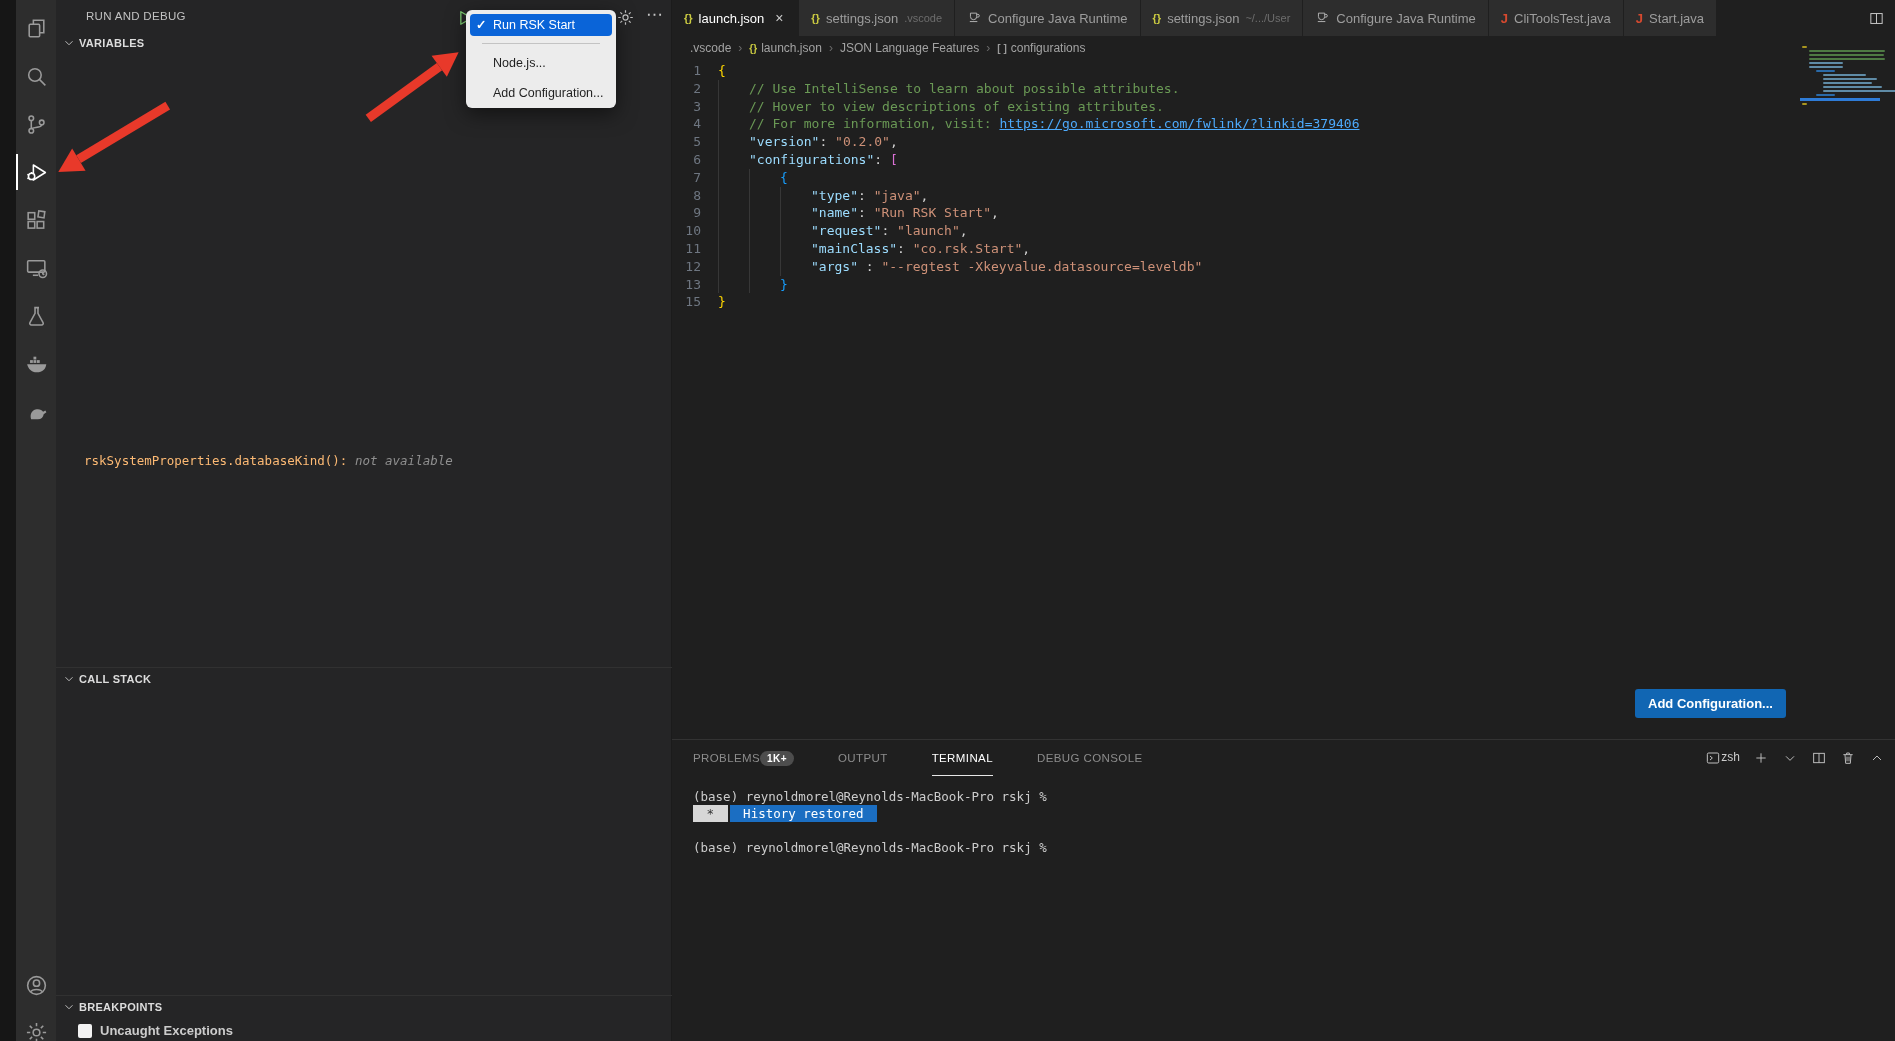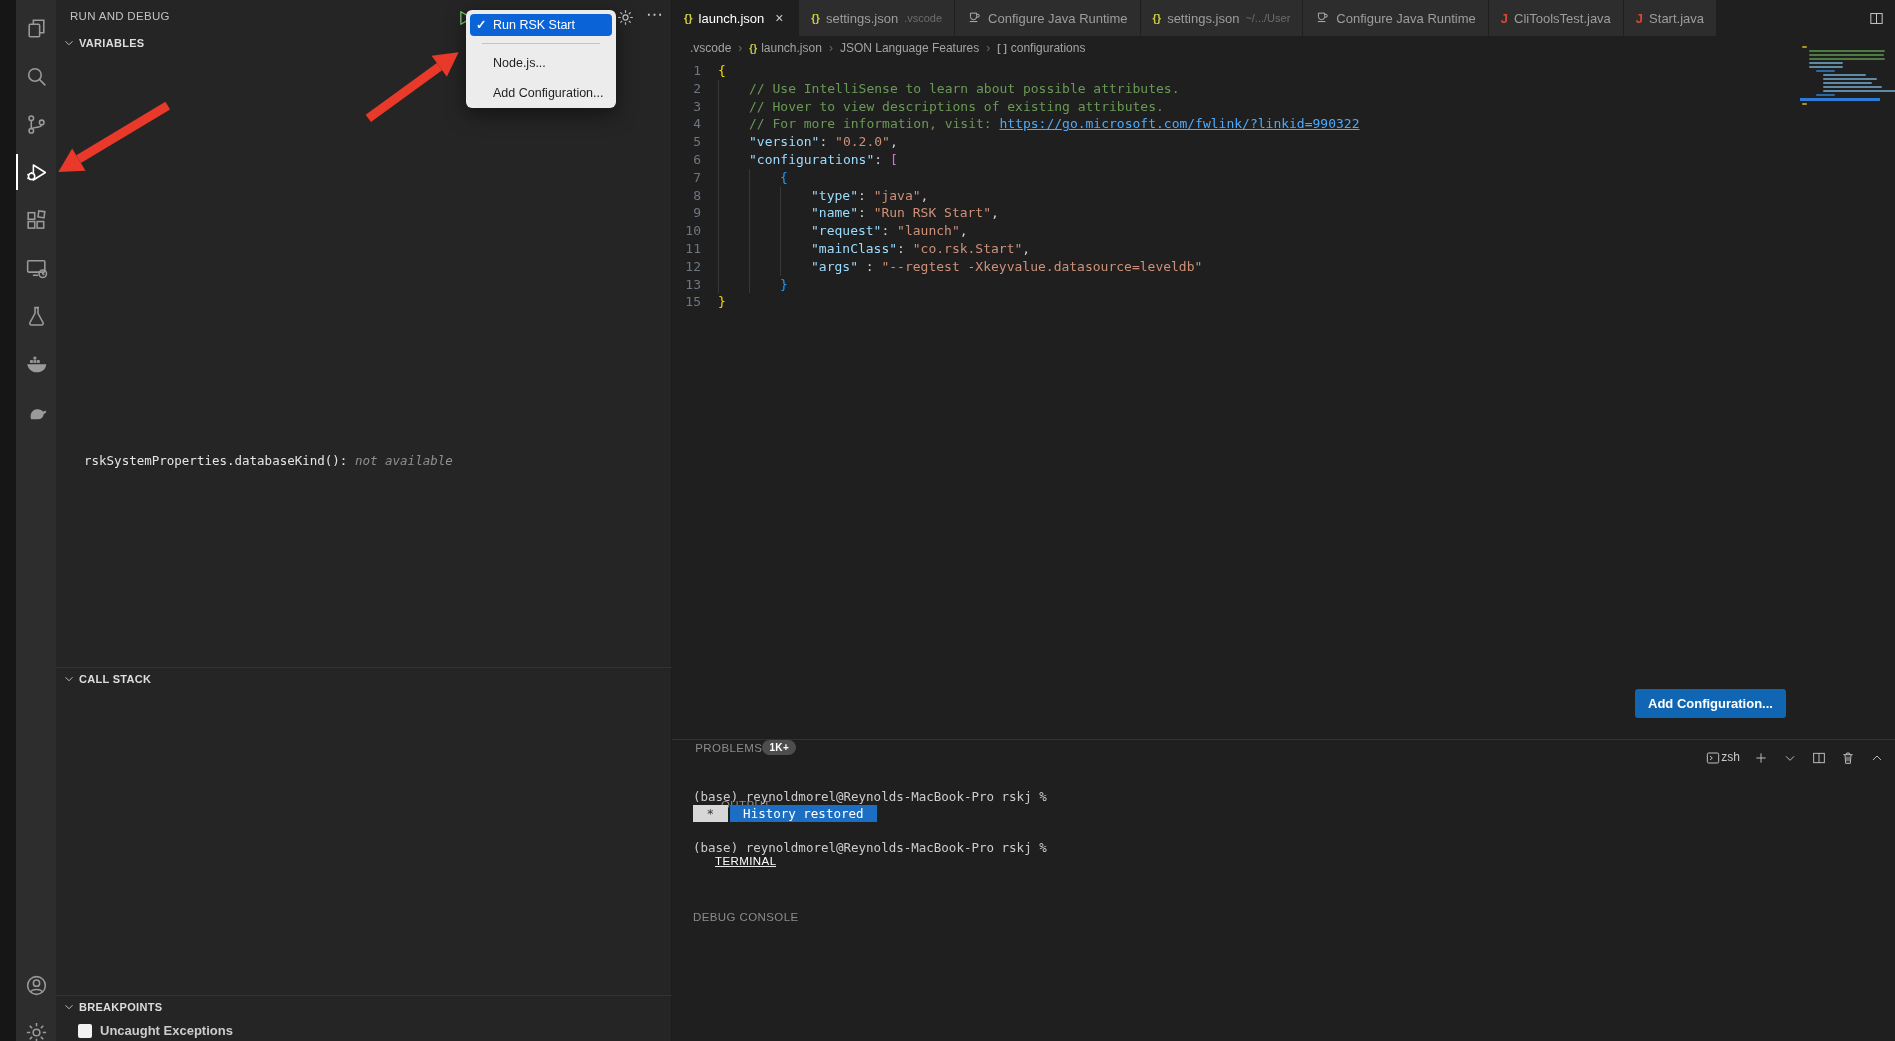--- a/index.html
+++ b/index.html
@@ -9,33 +9,33 @@
   
   #left-strip { position:absolute; left:0; top:0; width:16px; height:1041px; background:#161616; }
   #activitybar { position:absolute; left:16px; top:0; width:40px; height:1041px; background:#2d2d2d; }
   .act-item { position:absolute; left:0; width:40px; height:44px; display:flex; align-items:center; justify-content:center; color:#9a9a9a; cursor:pointer; }
   .act-item svg { width:25px; height:25px; stroke:currentColor; fill:none; stroke-width:1.5; }
   .act-item.active { color:#ffffff; }
   .act-item.active::before { content:""; position:absolute; left:0; top:4px; bottom:4px; width:2px; background:#ffffff; }
 
   
   #sidebar { position:absolute; left:56px; top:0; width:616px; height:1041px; background:#252526; border-right:1px solid #1b1b1b; }
-  #sidebar-title { position:absolute; left:14px; top:10px; font-size:11.5px; color:#c2c2c2; letter-spacing:.3px; }
+  #sidebar-title { position:absolute; left:30px; top:10px; font-size:11.5px; color:#c2c2c2; letter-spacing:.3px; }
   #debug-play { position:absolute; left:399px; top:8px; width:20px; height:20px; z-index:5; }
   #debug-play svg { width:20px; height:20px; stroke:#7cca70; fill:none; stroke-width:1.6; }
   #sidebar-gear { position:absolute; left:560px; top:8px; width:20px; height:20px; color:#c5c5c5; }
   #sidebar-gear svg { width:19px; height:19px; stroke:currentColor; fill:none; stroke-width:1.5; }
   #sidebar-more { position:absolute; left:590px; top:4px; color:#c5c5c5; font-size:17px; letter-spacing:1px; }
   .section { position:absolute; left:0; width:616px; }
   .section-header { display:flex; align-items:center; height:22px; padding-left:6px; border-top:1px solid #313131; }
   .section.first .section-header { border-top:none; }
   .section-header svg { width:14px; height:14px; stroke:#c5c5c5; fill:none; stroke-width:1.6; margin-right:3px; }
   .section-label { font-size:11px; font-weight:bold; color:#dddddd; letter-spacing:.3px; }
   .watch-row { padding:6px 0 0 28px; font-size:12.5px; }
-  .watch-expr { color:#e5e5e5; font-family:"DejaVu Sans Mono", monospace; }
+  .watch-expr { color:#fdba74; font-family:"DejaVu Sans Mono", monospace; }
   .watch-val { color:#8f8f8f; font-style:italic; font-family:"DejaVu Sans Mono", monospace; }
   .bp-row { display:flex; align-items:center; padding:6px 0 0 22px;font-weight:bold; }
   .bp-check { width:14px; height:14px; background:#f2f2f2; border-radius:2px; margin-right:8px; }
   .bp-label { font-size:13px; color:#cccccc; }
 
   
   #config-menu { position:absolute; left:466px; top:10px; width:150px; background:#ececec; border-radius:6px;
     box-shadow:0 6px 20px rgba(0,0,0,.5); padding:4px; z-index:40; }
   .menu-item { font-size:12.5px; color:#1f1f1f; padding:3px 8px 4px 6px; display:flex; align-items:center; border-radius:4px; cursor:pointer; }
   .menu-item .chk { width:17px; font-weight:bold; }
@@ -75,21 +75,21 @@
 
   #minimap { position:absolute; left:1128px; top:46px; width:80px; }
   .mm-row { height:2px; margin-bottom:2px; border-radius:1px; }
   .mm-cur { height:3px; width:80px; background:#2e7bd6; margin-bottom:2px; }
 
   #add-config-btn { position:absolute; left:963px; top:689px; background:#1166b3; color:#ffffff;
     font-size:13px; font-weight:bold; padding:7px 13px; border:none; border-radius:3px; cursor:pointer; }
 
   
   #panel { position:absolute; left:0px; top:739px; width:1223px; height:302px; background:#1f1f1f; border-top:1px solid #333333; }
-  #panel-tabs { position:absolute; left:21px; top:0; height:36px; display:flex; align-items:center; gap:44px;flex-direction:column; }
+  #panel-tabs { position:absolute; left:21px; top:0; height:36px; display:flex; align-items:center; gap:44px; }
   .ptab { display:flex; align-items:center; font-size:11.5px; letter-spacing:.4px; color:#8c8c8c; cursor:pointer; height:36px; }
   .ptab.active { color:#ffffff; box-shadow:inset 0 -1px 0 #e7e7e7; }
   .pbadge { background:#4d4d4d; color:#ffffff; font-size:10px; font-weight:bold; border-radius:9px; padding:2px 7px; }
   #panel-actions { position:absolute; right:10px; top:0; height:36px; display:flex; align-items:center; gap:13px; color:#c5c5c5; }
   #panel-actions svg { width:16px; height:16px; stroke:currentColor; fill:none; stroke-width:1.4; }
   .shell-group { display:flex; align-items:flex-start; font-size:12px; color:#cccccc; cursor:pointer; }
   #terminal { position:absolute; left:21px; top:48px; font-family:"DejaVu Sans Mono", monospace; font-size:12.5px; color:#cccccc; }
   .trow { height:17px; line-height:17px; white-space:pre; }
   .chip { display:inline-block; padding:0 6px; }
   .chip.gray { background:#d7d7d7; color:#333333; }
@@ -309,21 +309,21 @@
       <span class="bc-sep">›</span>
       <span class="bc-item">
         <span class="bc-icon gray">[ ]</span>
         <span>configurations</span>
       </span>
     </div>
   <div id="code">
       <div class="cl"><span class="ln">1</span><span class="b1">{</span></div>
       <div class="cl"><span class="ln">2</span><span class="iu"></span><span class="cmt">// Use IntelliSense to learn about possible attributes.</span></div>
       <div class="cl"><span class="ln">3</span><span class="iu"></span><span class="cmt">// Hover to view descriptions of existing attributes.</span></div>
-      <div class="cl"><span class="ln">4</span><span class="iu"></span><span class="cmt">// For more information, visit: </span><span class="lnk">https://go.microsoft.com/fwlink/?linkid=990322</span></div>
+      <div class="cl"><span class="ln">4</span><span class="iu"></span><span class="cmt">// For more information, visit: </span><span class="lnk">https://go.microsoft.com/fwlink/?linkid=379406</span></div>
       <div class="cl"><span class="ln">5</span><span class="iu"></span><span class="key">"version"</span><span class="pn">: </span><span class="str">"0.2.0"</span><span class="pn">,</span></div>
       <div class="cl"><span class="ln">6</span><span class="iu"></span><span class="key">"configurations"</span><span class="pn">: </span><span class="b2">[</span></div>
       <div class="cl"><span class="ln">7</span><span class="iu"></span><span class="iu"></span><span class="b3">{</span></div>
       <div class="cl"><span class="ln">8</span><span class="iu"></span><span class="iu"></span><span class="iu"></span><span class="key">"type"</span><span class="pn">: </span><span class="str">"java"</span><span class="pn">,</span></div>
       <div class="cl"><span class="ln">9</span><span class="iu"></span><span class="iu"></span><span class="iu"></span><span class="key">"name"</span><span class="pn">: </span><span class="str">"Run RSK Start"</span><span class="pn">,</span></div>
       <div class="cl"><span class="ln">10</span><span class="iu"></span><span class="iu"></span><span class="iu"></span><span class="key">"request"</span><span class="pn">: </span><span class="str">"launch"</span><span class="pn">,</span></div>
       <div class="cl"><span class="ln">11</span><span class="iu"></span><span class="iu"></span><span class="iu"></span><span class="key">"mainClass"</span><span class="pn">: </span><span class="str">"co.rsk.Start"</span><span class="pn">,</span></div>
       <div class="cl"><span class="ln">12</span><span class="iu"></span><span class="iu"></span><span class="iu"></span><span class="key">"args"</span><span class="pn"> : </span><span class="str">"--regtest -Xkeyvalue.datasource=leveldb"</span></div>
       <div class="cl"><span class="ln">13</span><span class="iu"></span><span class="iu"></span><span class="b3">}</span></div>
       <div class="cl"><span class="ln">15</span><span class="b1">}</span></div>

